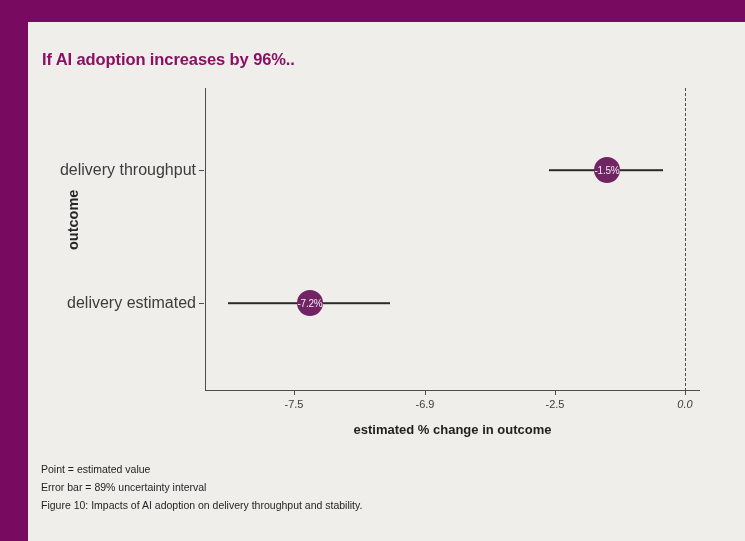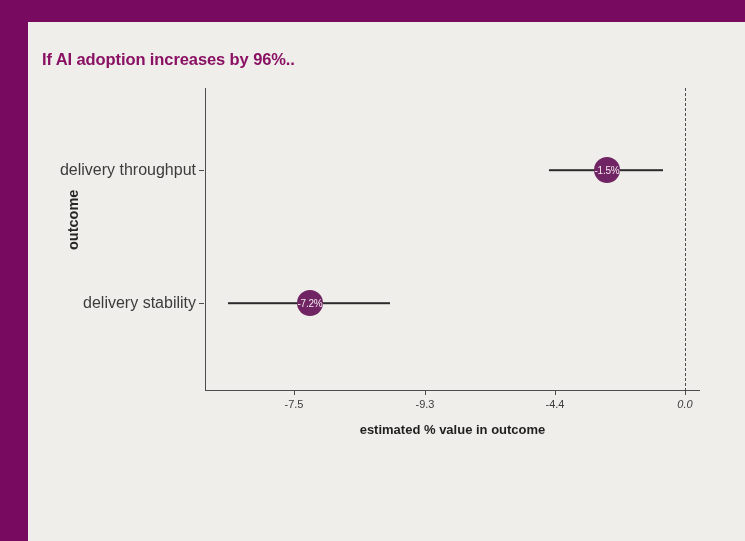--- a/index.html
+++ b/index.html
@@ -197,40 +197,45 @@
       <div id="x-spine" class="axis-line"></div>
 
       <div id="zero-line"></div>
 
       <div class="x-tick" style="left:266px;"></div>
       <div class="x-tick" style="left:397px;"></div>
       <div class="x-tick" style="left:527px;"></div>
       <div class="x-tick" style="left:657px;"></div>
 
       <div class="x-tick-label" style="left:266px;">-7.5</div>
-      <div class="x-tick-label" style="left:397px;">-9.3</div>
-      <div class="x-tick-label" style="left:527px;">-4.4</div>
+      <div class="x-tick-label" style="left:397px;">-6.9</div>
+      <div class="x-tick-label" style="left:527px;">-2.5</div>
       <div class="x-tick-label" style="left:657px;font-style:italic;">0.0</div>
 
       <div class="y-tick" style="top:148px;"></div>
       <div class="y-tick" style="top:281px;"></div>
 
       <div class="y-tick-label" style="top:148px;">delivery throughput</div>
-      <div class="y-tick-label" style="top:281px;">delivery stability</div>
+      <div class="y-tick-label" style="top:281px;">delivery estimated</div>
 
       <div id="y-axis-title">outcome</div>
-      <div id="x-axis-title">estimated % value in outcome</div>
+      <div id="x-axis-title">estimated % change in outcome</div>
 
       <div class="errorbar" style="left:521px; width:114px; top:148px;"></div>
       <div class="point" style="left:579px; top:148px;">
         <span class="point-label">-1.5%</span>
       </div>
 
       <div class="errorbar" style="left:200px; width:162px; top:281px;"></div>
       <div class="point" style="left:282px; top:281px;">
         <span class="point-label">-7.2%</span>
       </div>
 
     </div>
 
+    <div id="footnotes">
+      <div class="footnote">Point = estimated value</div>
+      <div class="footnote">Error bar = 89% uncertainty interval</div>
+      <div class="footnote">Figure 10: Impacts of AI adoption on delivery throughput and stability.</div>
+    </div>
 
   </div>
 </div>
 
 </body></html>

